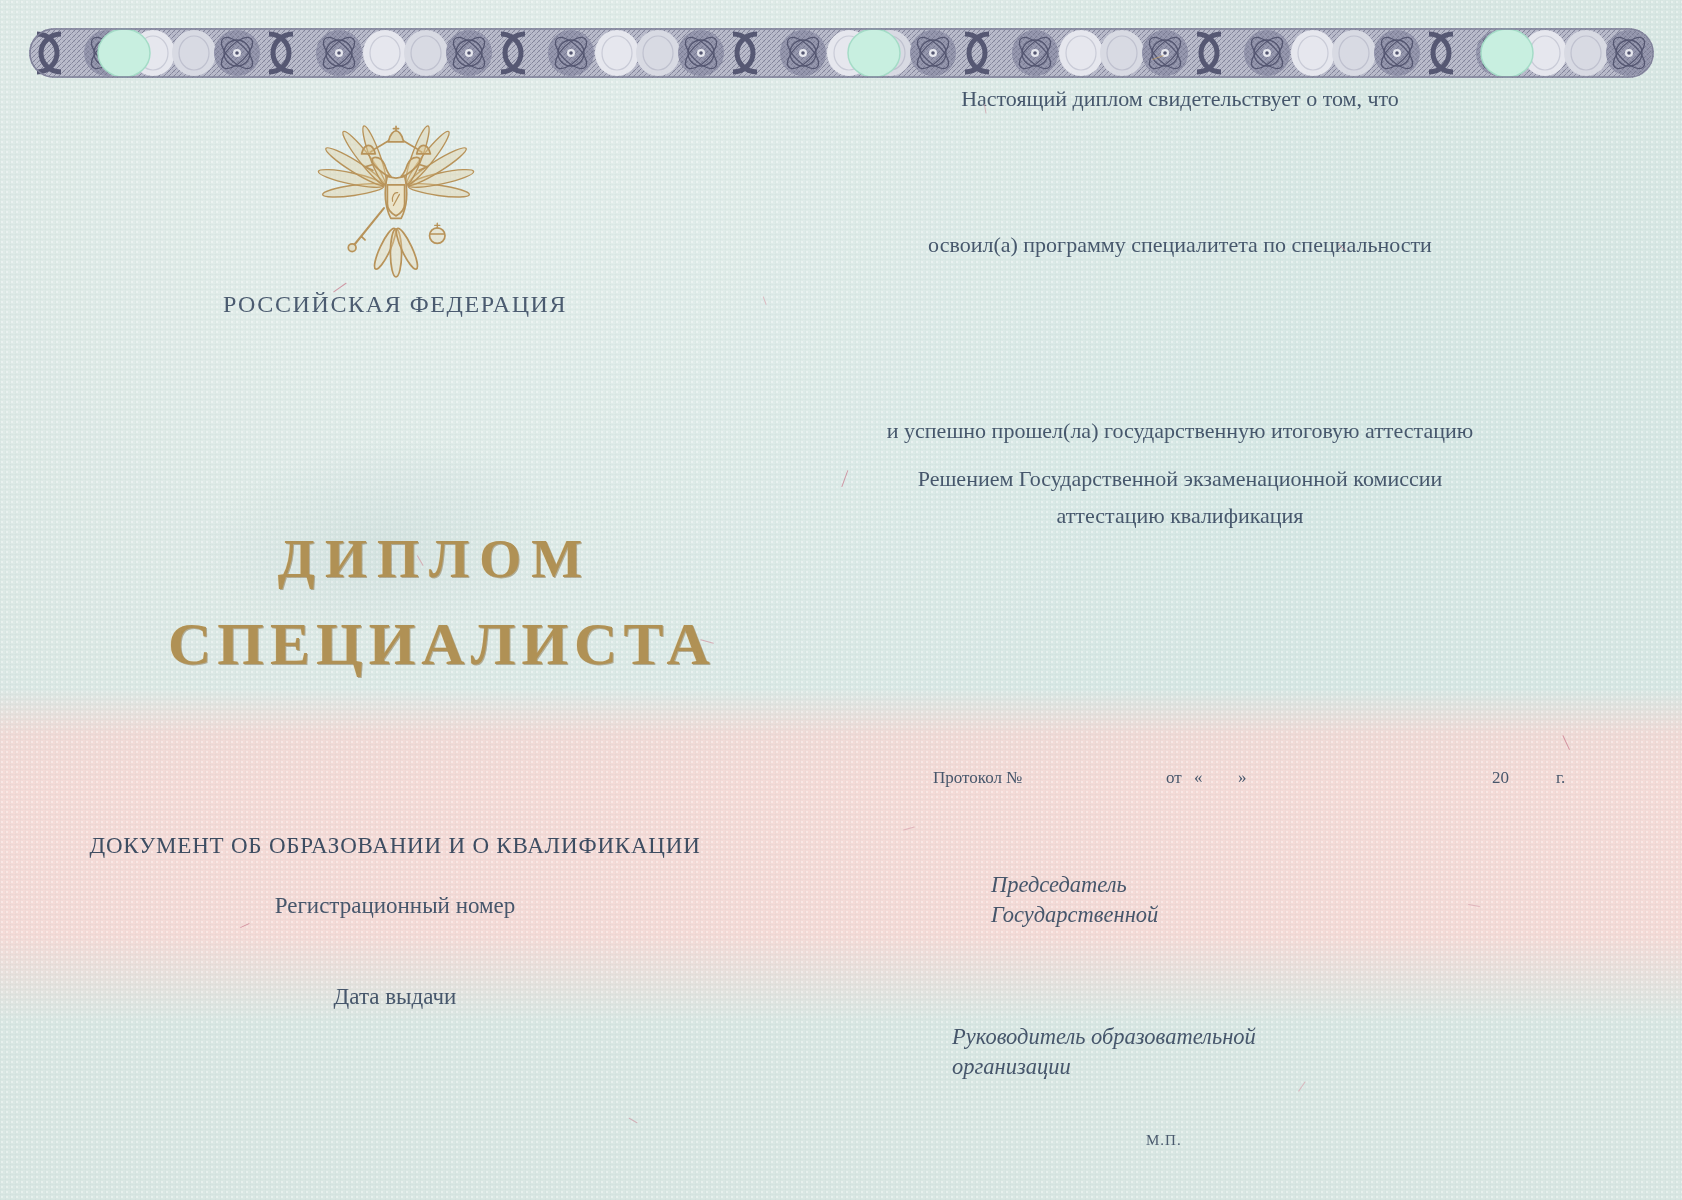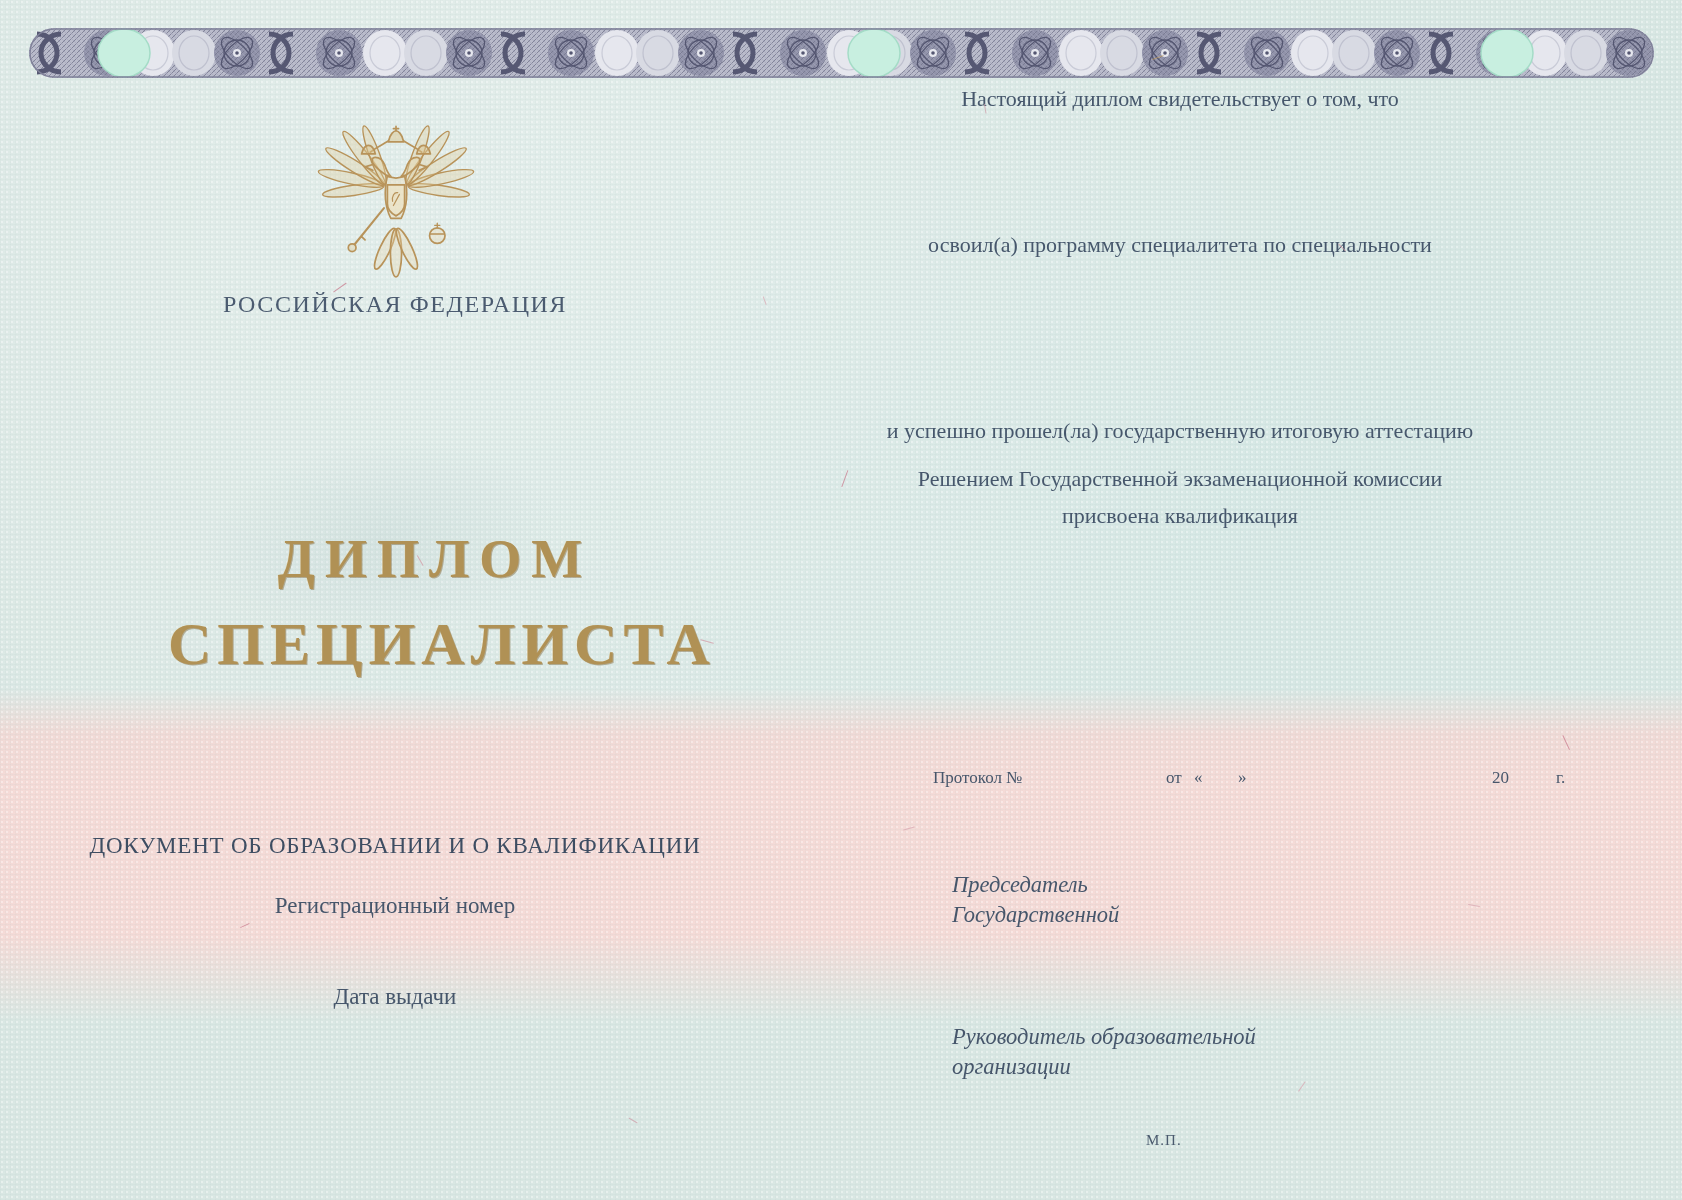--- a/index.html
+++ b/index.html
@@ -73,21 +73,21 @@
 
   .proto{font-size:17px;color:#46566b;top:768px;}
   .p-label{left:933px;}
   .p-from{left:1166px;}
   .p-oq{left:1194px;}
   .p-cq{left:1238px;}
   .p-century{left:1492px;}
   .p-ysuf{left:1556px;}
 
   .sig{left:952px;width:430px;font-style:italic;font-size:22.5px;color:#46566b;line-height:30px;}
-  .sig-chairman{top:870px;}
+  .sig-chairman{top:870px;margin-left:39px;}
   .sig-head{top:1022px;}
   .seal{left:1146px;top:1132px;font-size:15px;letter-spacing:1px;color:#4a5a6e;}
 
   .fiber{position:absolute;height:1.4px;border-radius:1px;opacity:.75;pointer-events:none;}
 </style>
 </head>
 <body>
 
 <div class="page">
   <div class="pink-band"></div>
@@ -212,21 +212,21 @@
   <div class="abs center title-gold title1">ДИПЛОМ</div>
   <div class="abs center title-gold title2">СПЕЦИАЛИСТА</div>
   <div class="abs center doc-type">ДОКУМЕНТ ОБ ОБРАЗОВАНИИ И О КВАЛИФИКАЦИИ</div>
   <div class="abs center italic-label reg-label">Регистрационный номер</div>
   <div class="abs center italic-label date-label">Дата выдачи</div>
 
   <div class="abs center rline r-intro">Настоящий диплом свидетельствует о том, что</div>
   <div class="abs center rline r-program">освоил(а) программу специалитета по специальности</div>
   <div class="abs center rline r-attest">и успешно прошел(ла) государственную итоговую аттестацию</div>
   <div class="abs center rline r-decision">Решением Государственной экзаменационной комиссии</div>
-  <div class="abs center rline r-qualif">присвоена квалификация</div>
+  <div class="abs center rline r-qualif">аттестацию квалификация</div>
 
   <span class="abs proto p-label">Протокол №</span>
   <span class="abs proto p-from">от</span>
   <span class="abs proto p-oq">«</span>
   <span class="abs proto p-cq">»</span>
   <span class="abs proto p-century">20</span>
   <span class="abs proto p-ysuf">г.</span>
 
   <div class="abs sig sig-chairman">
     <div>Председатель</div>

